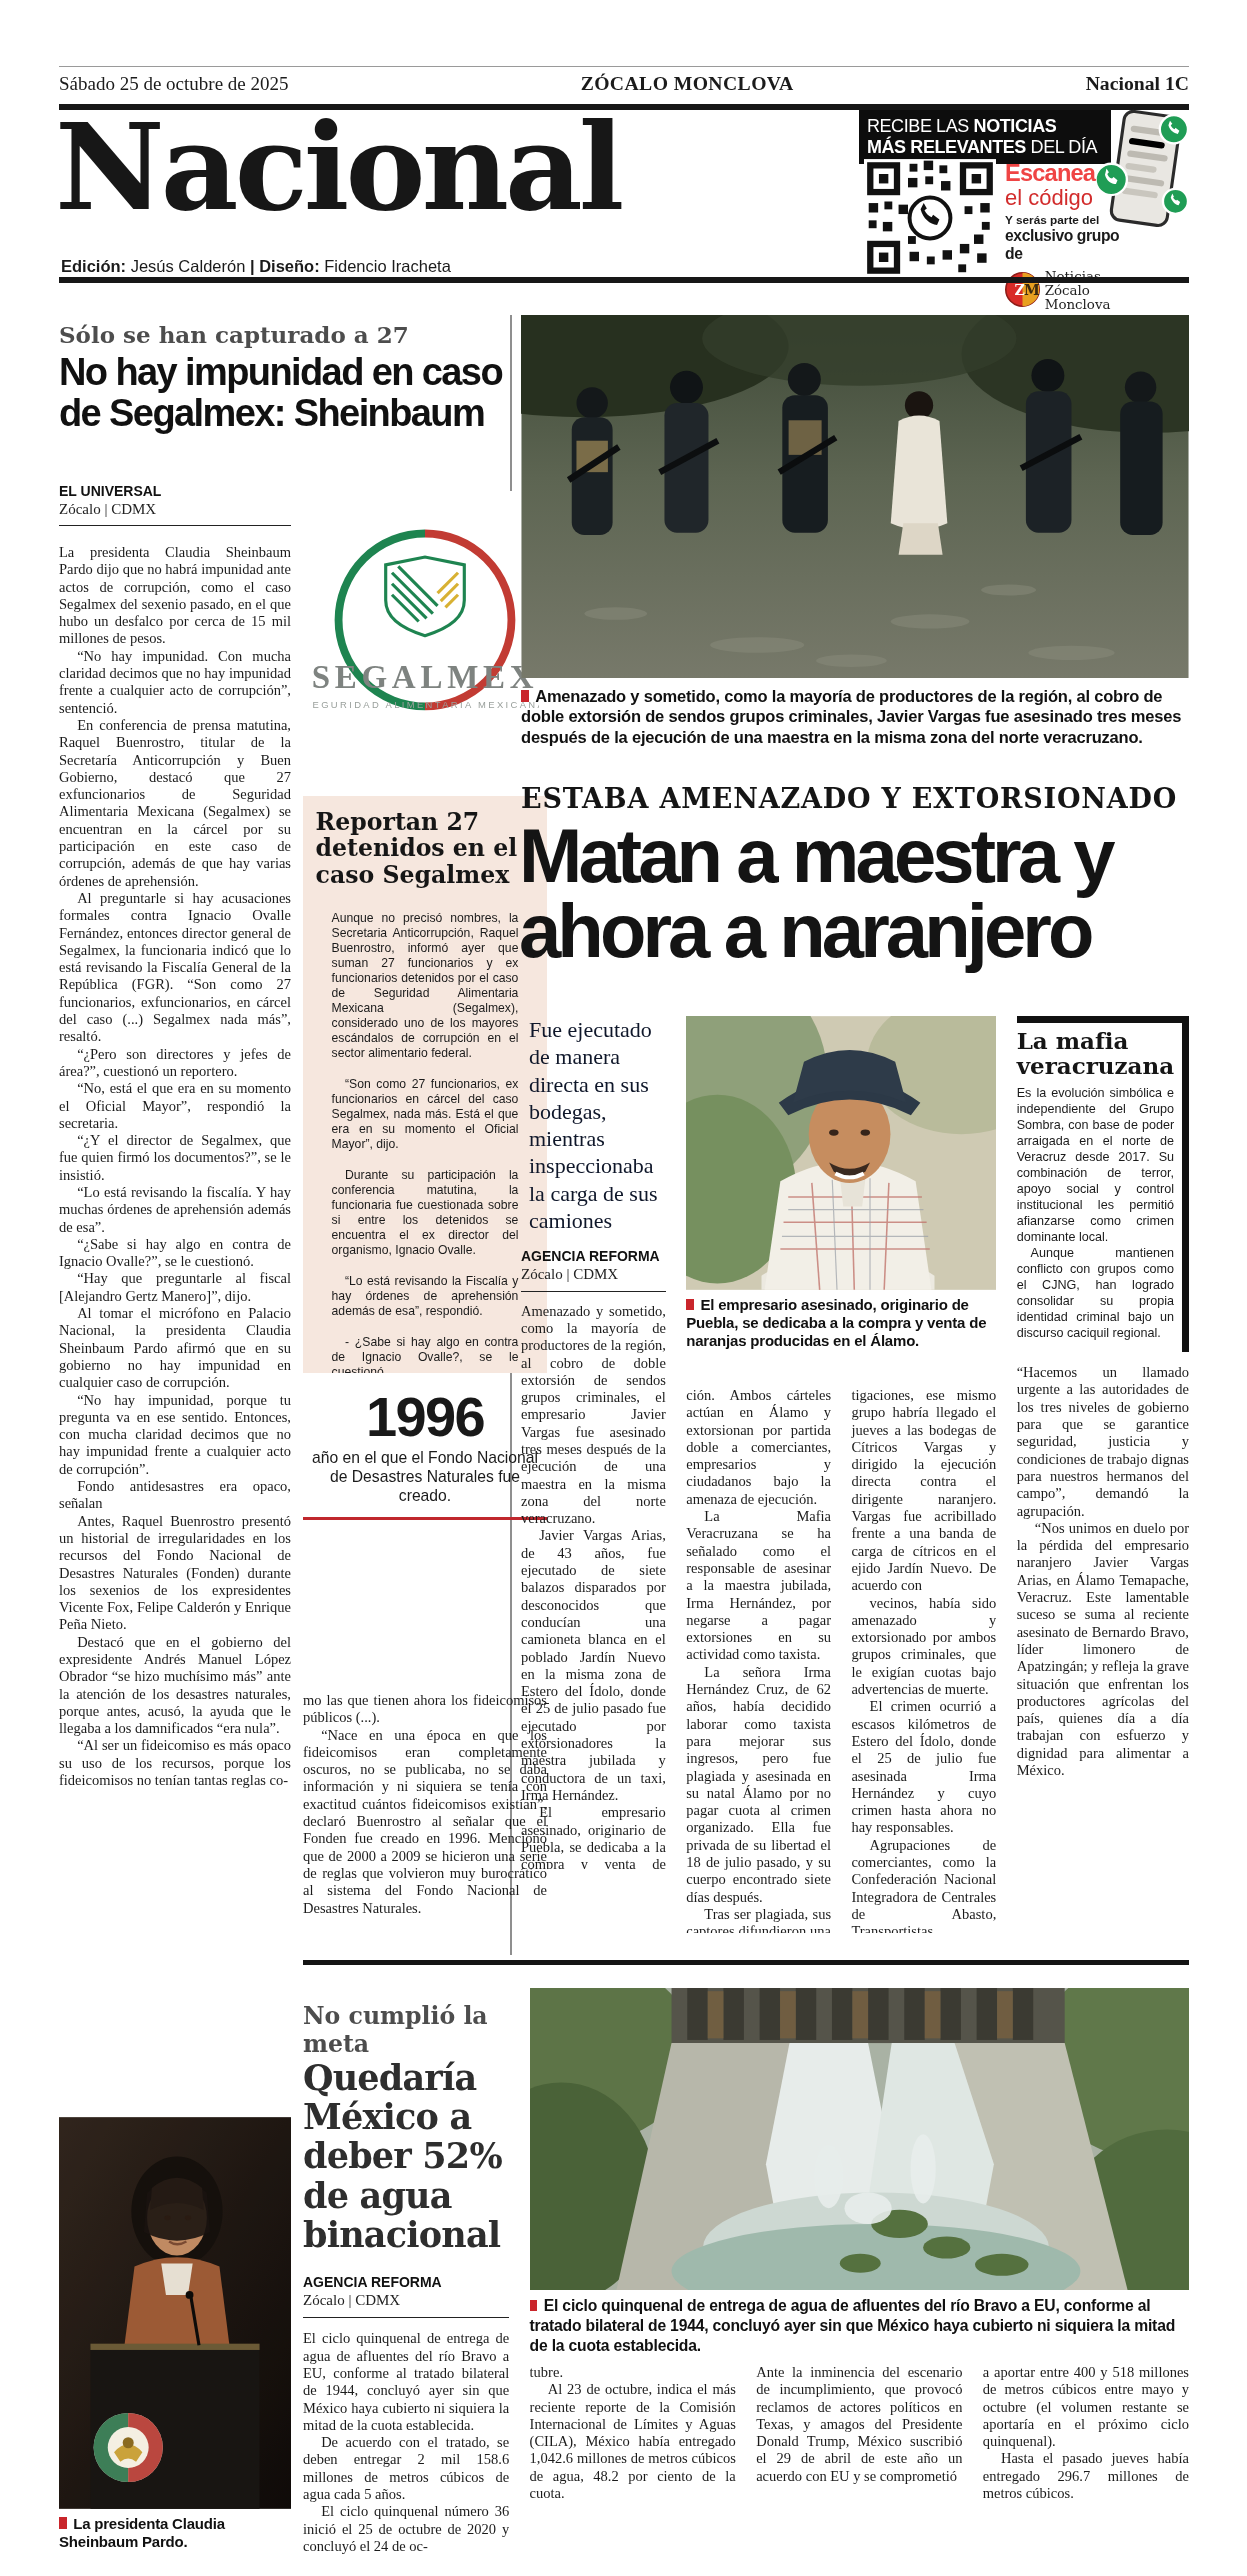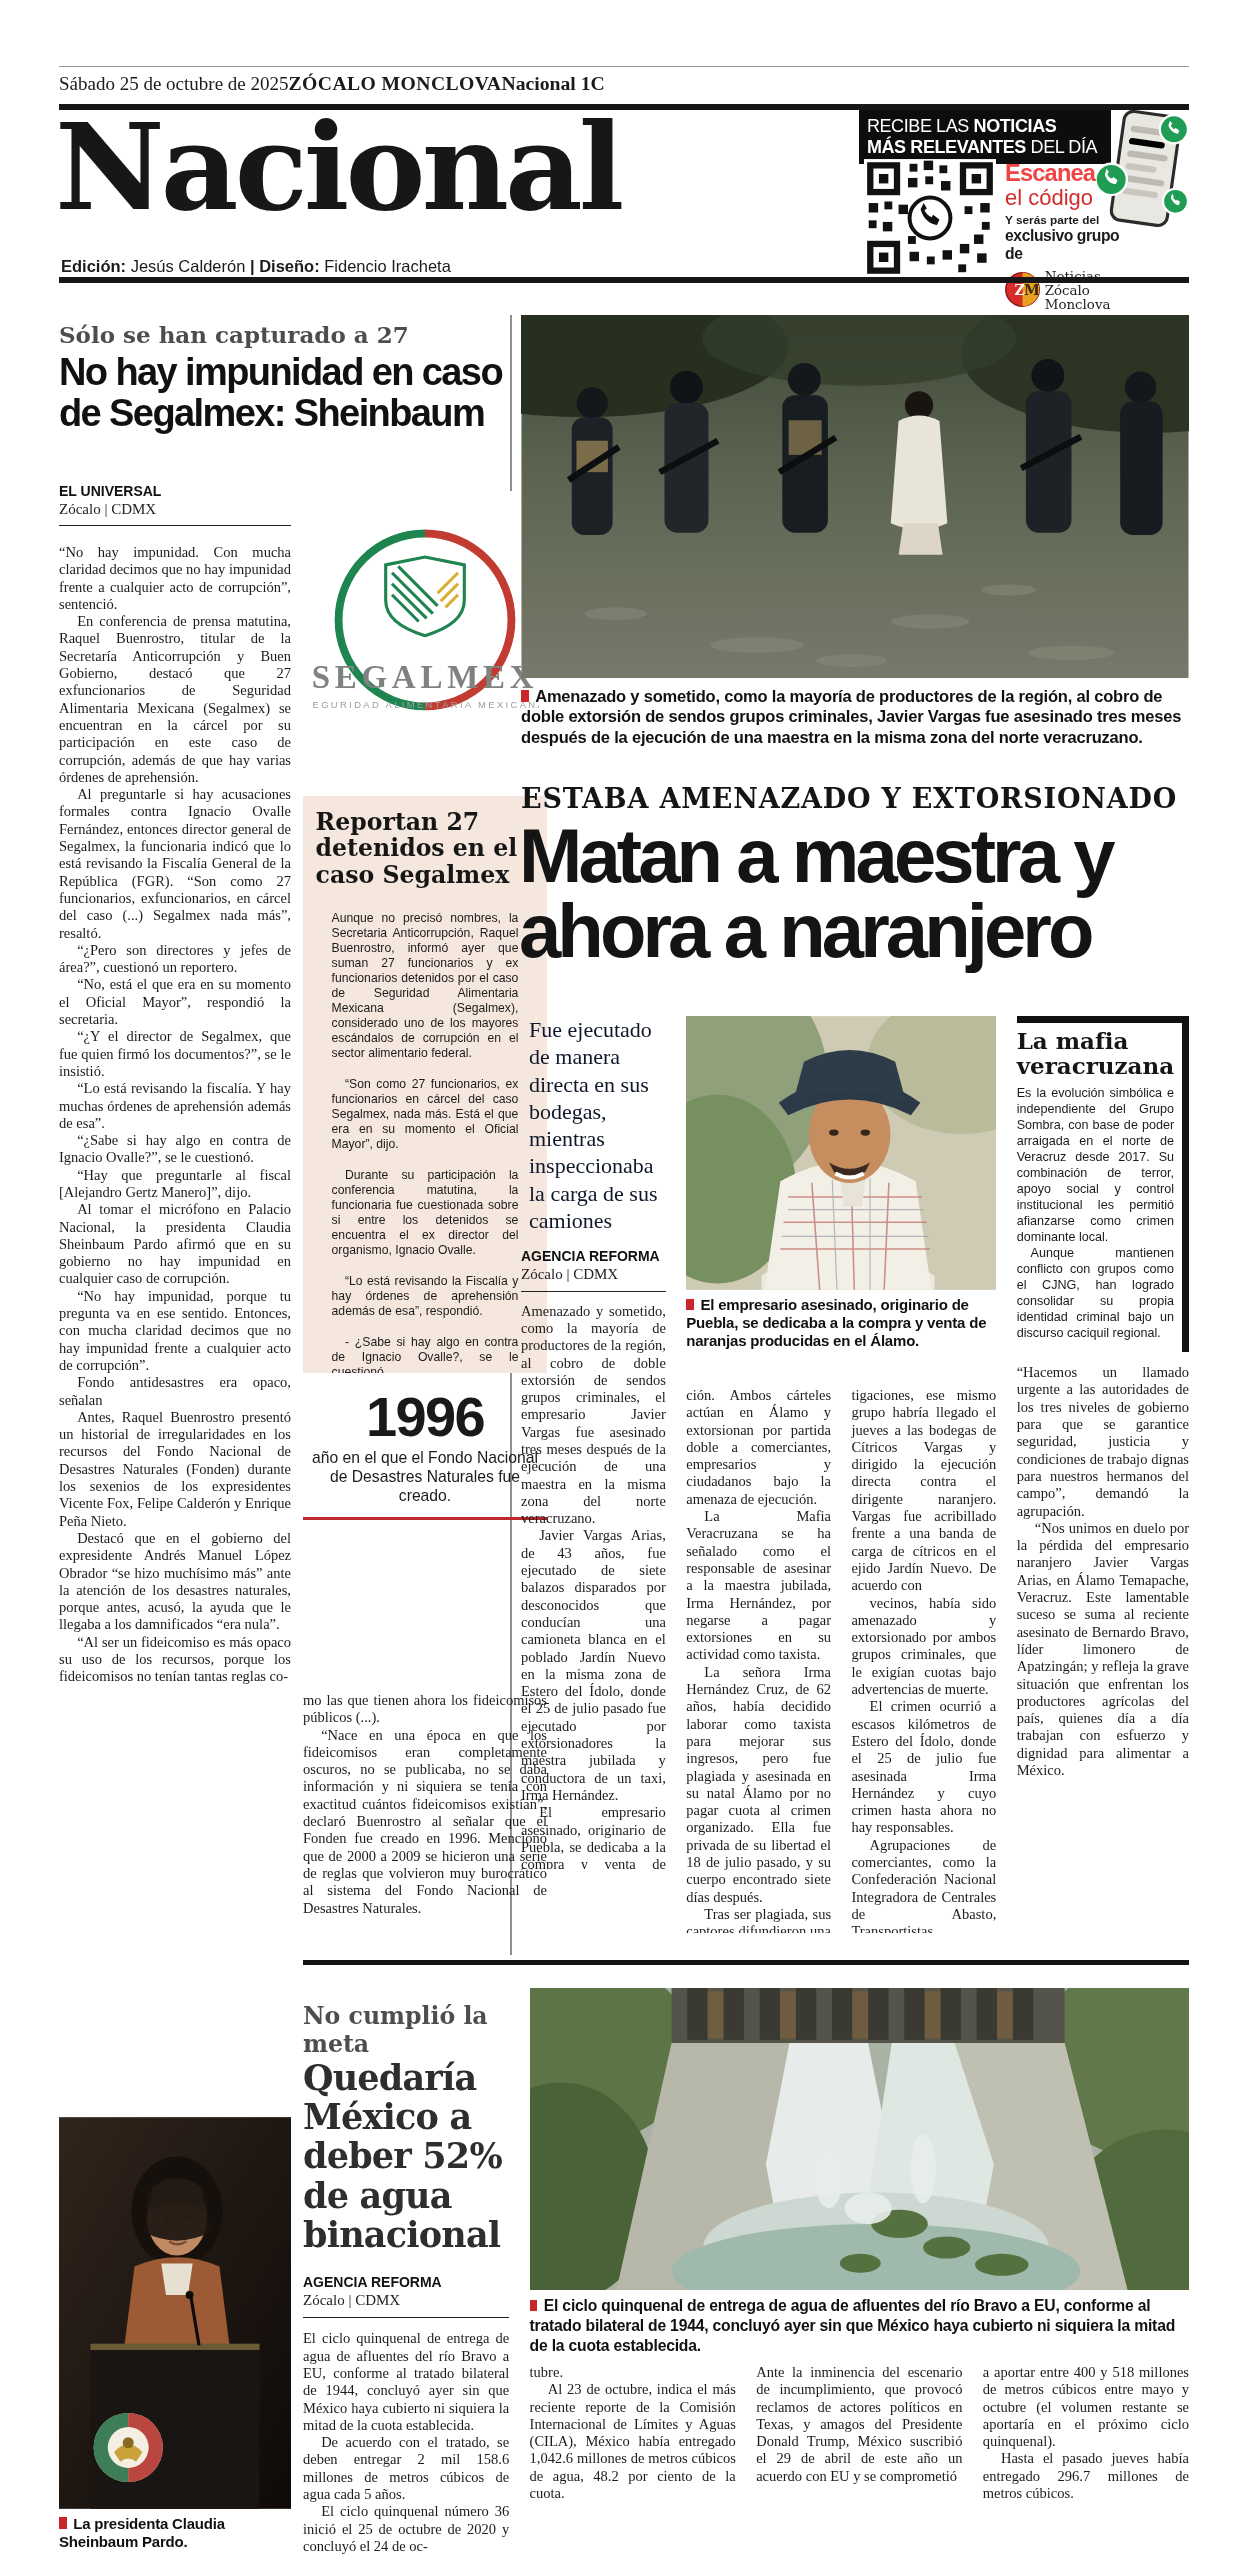--- a/index.html
+++ b/index.html
@@ -1,20 +1,20 @@
 <!DOCTYPE html>
 <html lang="es" style="font-size:12.6px"><head>
 <meta charset="utf-8">
 <style>
   html,body{margin:0;padding:0;}
   body{width:1248px;height:2576px;position:relative;background:#fff;color:#1b1b1b;
        font-family:"Liberation Serif",serif;overflow:hidden;}
   
   .topline{position:absolute;top:66px;left:59px;width:1130px;height:0.8px;background:#9a9a9a;}
-  .header{position:absolute;top:72px;left:59px;width:1130px;display:flex;align-items:baseline;
+  .header{position:absolute;top:72px;left:59px;width:1130px;display:flex;justify-content:space-between;align-items:baseline;
           border-bottom:6.3px solid #171717;padding-bottom:9.4px;}
   .header .date{font-size:19px;}
   .header .paper{font-size:19.7px;font-weight:bold;letter-spacing:0.4px;}
   .header .folio{font-size:19.7px;font-weight:bold;}
   .masthead{position:absolute;top:101px;left:55px;font-family:"DejaVu Serif",serif;font-weight:bold;
             font-size:120px;letter-spacing:-3.9px;line-height:1.1;color:#171717;}
   .credits{position:absolute;top:257px;left:61px;font-family:"Liberation Sans",sans-serif;font-size:16.5px;color:#1b1b1b;}
   .credits b{font-weight:bold;}
   .rule-thick{position:absolute;top:277px;left:59px;width:1130px;height:6.3px;background:#171717;}
   
@@ -212,20 +212,21 @@
 <div class="rule-thick"></div>
 <div class="vrule"></div>
 
 <div class="kicker seg-kicker">Sólo se han capturado a 27</div>
 <h1 class="seg-headline" style="margin:0">No hay impunidad en caso de Segalmex: Sheinbaum</h1>
 <div class="seg-byline bylineblock">
   <div class="byline">EL UNIVERSAL</div>
   <div class="dateline">Zócalo | CDMX</div>
 </div>
 <div class="body-text seg-col1" lang="es">
+    <p>La presidenta Claudia Sheinbaum Pardo dijo que no habrá impunidad ante actos de corrupción, como el caso Segalmex del sexenio pasado, en el que hubo un desfalco por cerca de 15 mil millones de pesos.</p>
     <p>“No hay impunidad. Con mucha claridad decimos que no hay impunidad frente a cualquier acto de corrupción”, sentenció.</p>
     <p>En conferencia de prensa matutina, Raquel Buenrostro, titular de la Secretaría Anticorrupción y Buen Gobierno, destacó que 27 exfuncionarios de Seguridad Alimentaria Mexicana (Segalmex) se encuentran en la cárcel por su participación en este caso de corrupción, además de que hay varias órdenes de aprehensión.</p>
     <p>Al preguntarle si hay acusaciones formales contra Ignacio Ovalle Fernández, entonces director general de Segalmex, la funcionaria indicó que lo está revisando la Fiscalía General de la República (FGR). “Son como 27 funcionarios, exfuncionarios, en cárcel del caso (...) Segalmex nada más”, resaltó.</p>
     <p>“¿Pero son directores y jefes de área?”, cuestionó un reportero.</p>
     <p>“No, está el que era en su momento el Oficial Mayor”, respondió la secretaria.</p>
     <p>“¿Y el director de Segalmex, que fue quien firmó los documentos?”, se le insistió.</p>
     <p>“Lo está revisando la fiscalía. Y hay muchas órdenes de aprehensión además de esa”.</p>
     <p>“¿Sabe si hay algo en contra de Ignacio Ovalle?”, se le cuestionó.</p>
     <p>“Hay que preguntarle al fiscal [Alejandro Gertz Manero]”, dijo.</p>
     <p>Al tomar el micrófono en Palacio Nacional, la presidenta Claudia Sheinbaum Pardo afirmó que en su gobierno no hay impunidad en cualquier caso de corrupción.</p>

